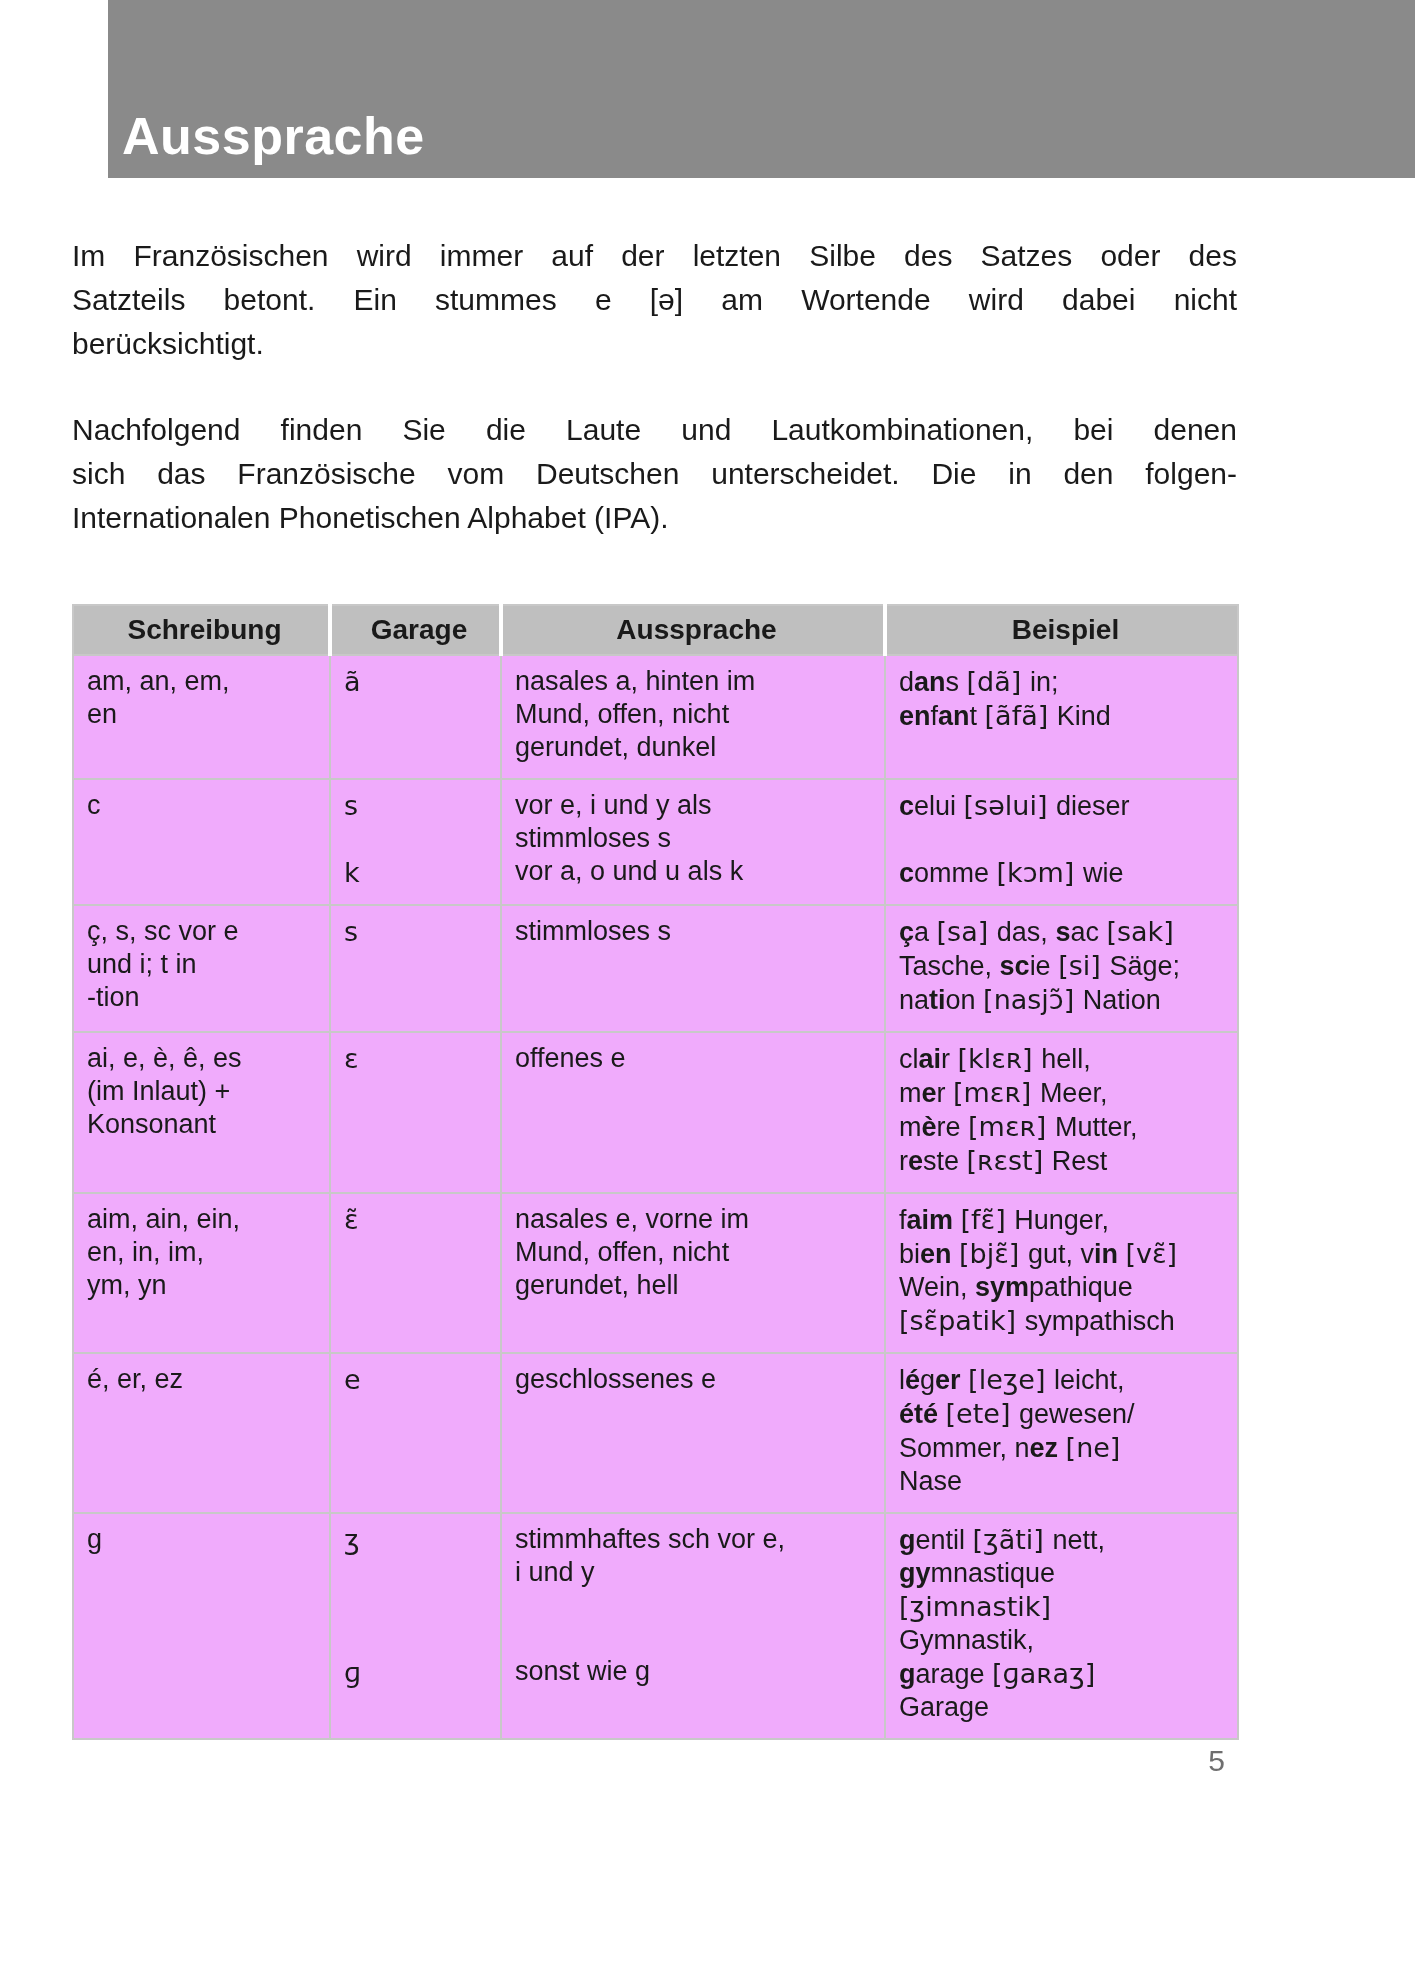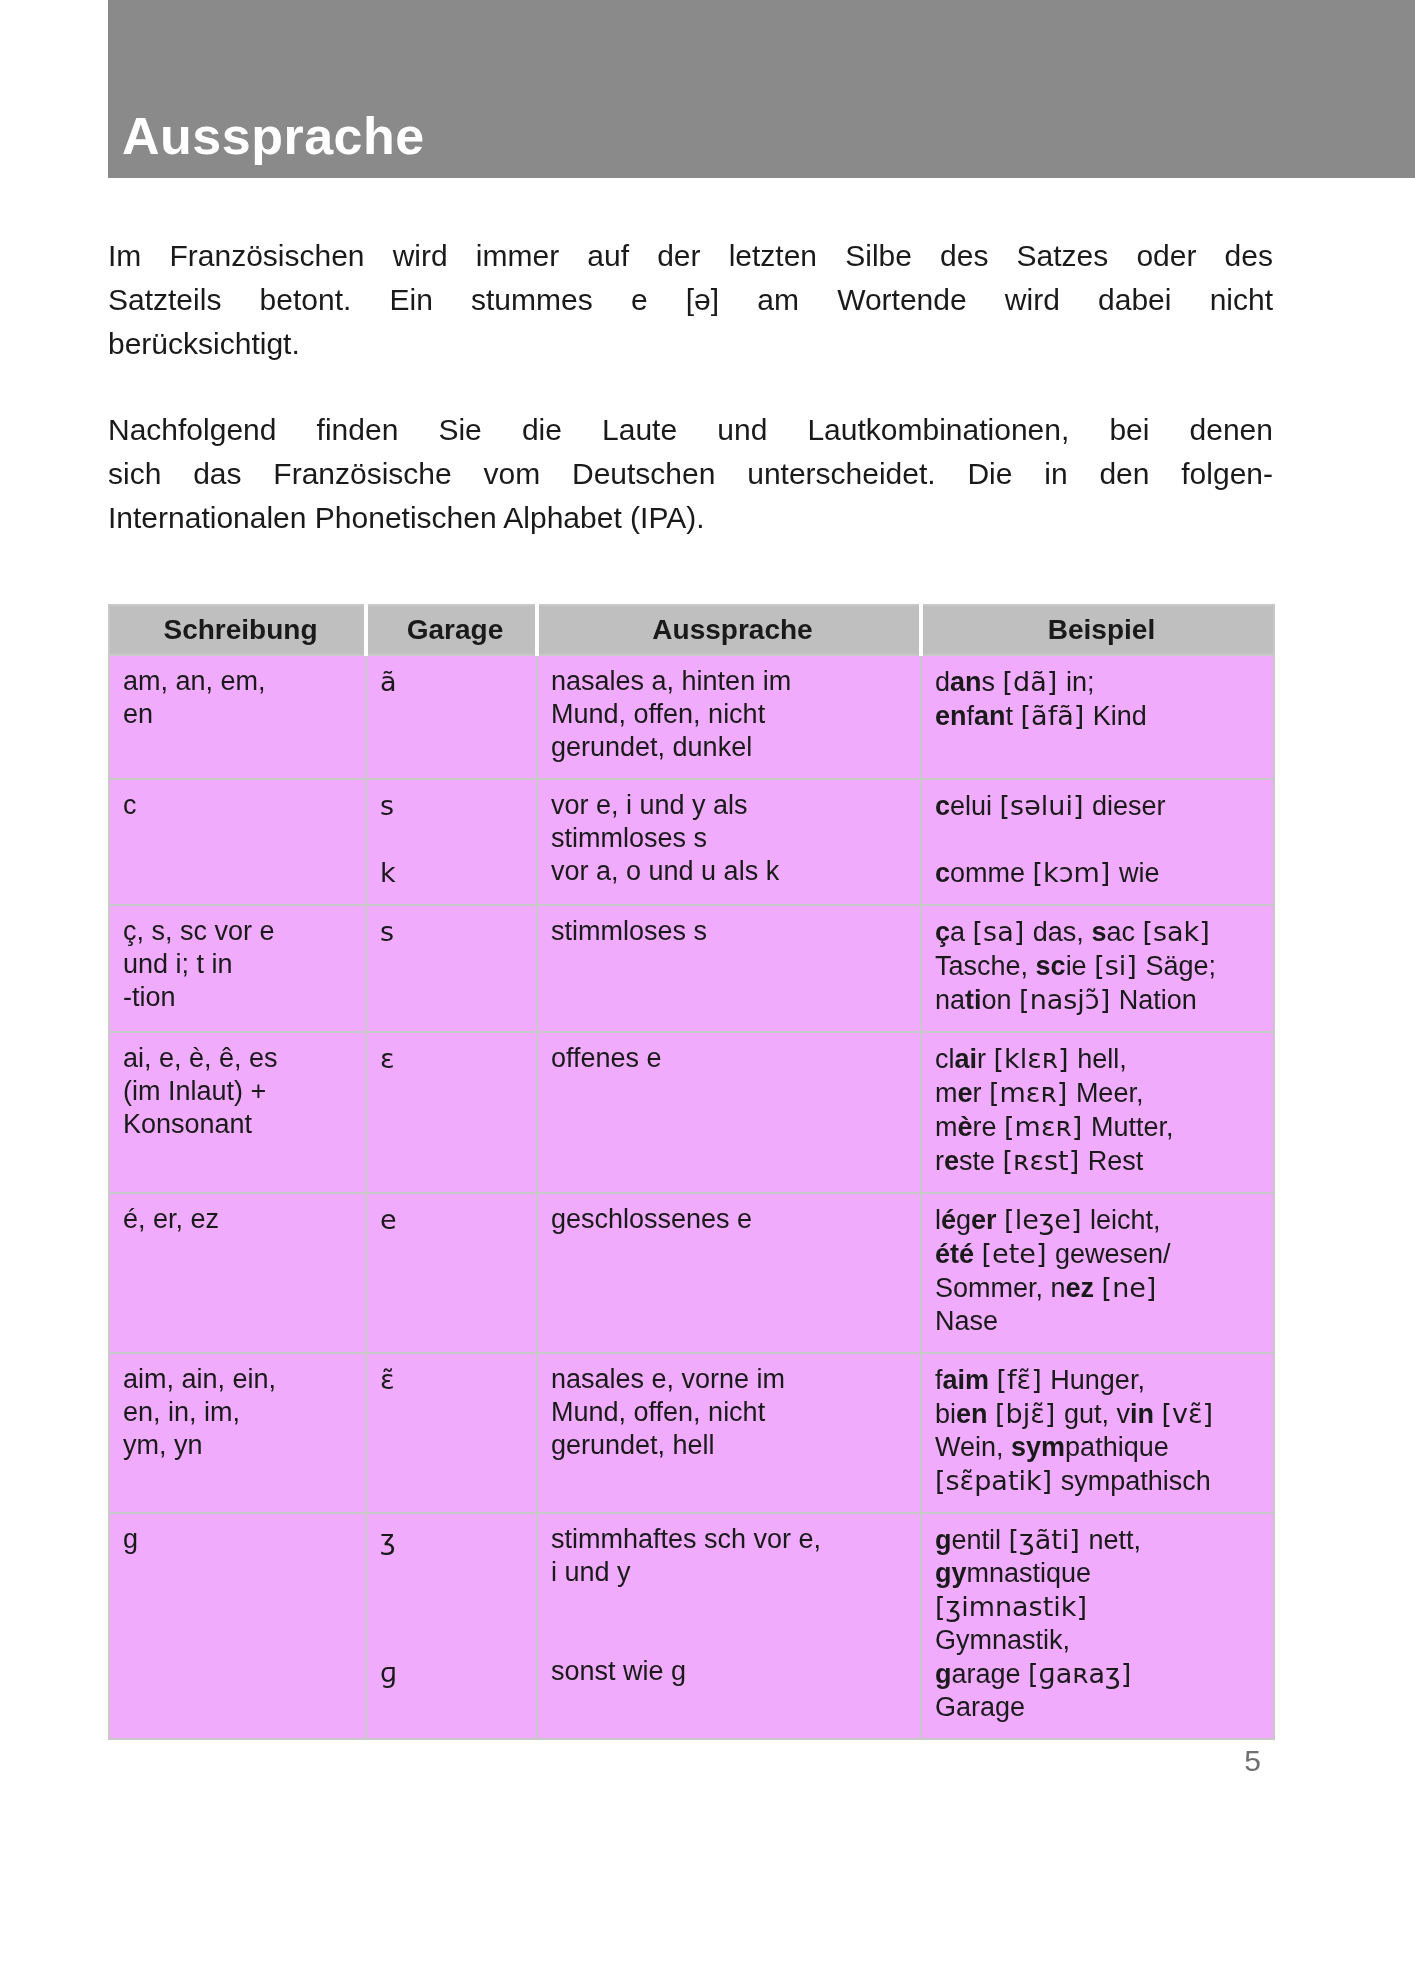--- a/index.html
+++ b/index.html
@@ -11,21 +11,21 @@
   }
   .banner{
     margin-left:108px;height:178px;background:#8a8a8a;
     display:flex;align-items:flex-end;
     padding:0 0 16px 14px;box-sizing:border-box;
   }
   .banner h1{
     margin:0;font-size:52px;line-height:1;font-weight:700;color:#ffffff;
     letter-spacing:0.5px;
   }
-  .content{margin-left:108px;width:1165px;}
+  .content{margin-left:72px;width:1165px;}
   .intro{margin-top:56px;}
   .paragraph{margin-bottom:42px;font-size:30px;line-height:44px;}
   .paragraph .line{text-align:justify;text-align-last:justify;white-space:normal;}
   .paragraph .line.last{text-align-last:left;}
   table.ptable{
     margin-top:64px;border-collapse:collapse;table-layout:fixed;
     width:1165px;
   }
   table.ptable col.c1{width:257px;}
   table.ptable col.c2{width:171px;}
@@ -158,54 +158,54 @@
           </td>
           <td>
             <div class="cell-line"><span>cl</span><span class="b">ai</span><span>r </span><span class="ph">[klɛʀ] </span><span class="i">hell,</span></div>
             <div class="cell-line"><span>m</span><span class="b">e</span><span>r </span><span class="ph">[mɛʀ] </span><span class="i">Meer,</span></div>
             <div class="cell-line"><span>m</span><span class="b">è</span><span>re </span><span class="ph">[mɛʀ] </span><span class="i">Mutter,</span></div>
             <div class="cell-line"><span>r</span><span class="b">e</span><span>ste </span><span class="ph">[ʀɛst] </span><span class="i">Rest</span></div>
           </td>
         </tr>
         <tr>
           <td>
+            <div class="cell-line"><span>aim, ain, ein,</span></div>
+            <div class="cell-line"><span>en, in, im,</span></div>
+            <div class="cell-line"><span>ym, yn</span></div>
+          </td>
+          <td>
+            <div class="cell-line"><span class="ph">ɛ̃</span></div>
+          </td>
+          <td>
+            <div class="cell-line"><span>nasales e, vorne im</span></div>
+            <div class="cell-line"><span>Mund, offen, nicht</span></div>
+            <div class="cell-line"><span>gerundet, hell</span></div>
+          </td>
+          <td>
+            <div class="cell-line"><span>f</span><span class="b">aim</span><span> </span><span class="ph">[fɛ̃] </span><span class="i">Hunger,</span></div>
+            <div class="cell-line"><span>bi</span><span class="b">en</span><span> </span><span class="ph">[bjɛ̃] </span><span class="i">gut,</span><span> v</span><span class="b">in</span><span> </span><span class="ph">[vɛ̃]</span></div>
+            <div class="cell-line"><span class="i">Wein,</span><span> </span><span class="b">sym</span><span>pathique</span></div>
+            <div class="cell-line"><span class="ph">[sɛ̃patik] </span><span class="i">sympathisch</span></div>
+          </td>
+        </tr>
+        <tr>
+          <td>
             <div class="cell-line"><span>é, er, ez</span></div>
           </td>
           <td>
             <div class="cell-line"><span class="ph">e</span></div>
           </td>
           <td>
             <div class="cell-line"><span>geschlossenes e</span></div>
           </td>
           <td>
             <div class="cell-line"><span>l</span><span class="b">é</span><span>g</span><span class="b">er</span><span> </span><span class="ph">[leʒe] </span><span class="i">leicht,</span></div>
             <div class="cell-line"><span class="b">été</span><span> </span><span class="ph">[ete] </span><span class="i">gewesen/</span></div>
             <div class="cell-line"><span class="i">Sommer,</span><span> n</span><span class="b">ez</span><span> </span><span class="ph">[ne]</span></div>
             <div class="cell-line"><span class="i">Nase</span></div>
-          </td>
-        </tr>
-        <tr>
-          <td>
-            <div class="cell-line"><span>aim, ain, ein,</span></div>
-            <div class="cell-line"><span>en, in, im,</span></div>
-            <div class="cell-line"><span>ym, yn</span></div>
-          </td>
-          <td>
-            <div class="cell-line"><span class="ph">ɛ̃</span></div>
-          </td>
-          <td>
-            <div class="cell-line"><span>nasales e, vorne im</span></div>
-            <div class="cell-line"><span>Mund, offen, nicht</span></div>
-            <div class="cell-line"><span>gerundet, hell</span></div>
-          </td>
-          <td>
-            <div class="cell-line"><span>f</span><span class="b">aim</span><span> </span><span class="ph">[fɛ̃] </span><span class="i">Hunger,</span></div>
-            <div class="cell-line"><span>bi</span><span class="b">en</span><span> </span><span class="ph">[bjɛ̃] </span><span class="i">gut,</span><span> v</span><span class="b">in</span><span> </span><span class="ph">[vɛ̃]</span></div>
-            <div class="cell-line"><span class="i">Wein,</span><span> </span><span class="b">sym</span><span>pathique</span></div>
-            <div class="cell-line"><span class="ph">[sɛ̃patik] </span><span class="i">sympathisch</span></div>
           </td>
         </tr>
         <tr>
           <td>
             <div class="cell-line"><span>g</span></div>
           </td>
           <td>
             <div class="cell-line"><span class="ph">ʒ</span></div>
             <div class="cell-line">&nbsp;</div>
             <div class="cell-line">&nbsp;</div>

